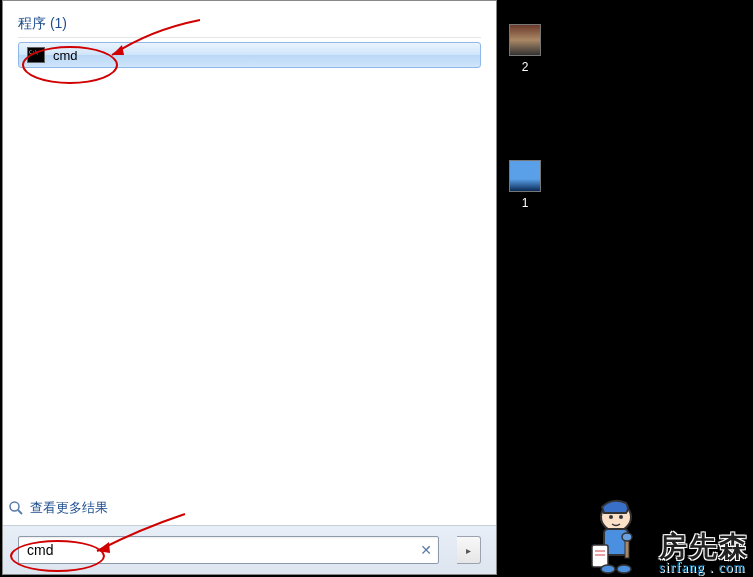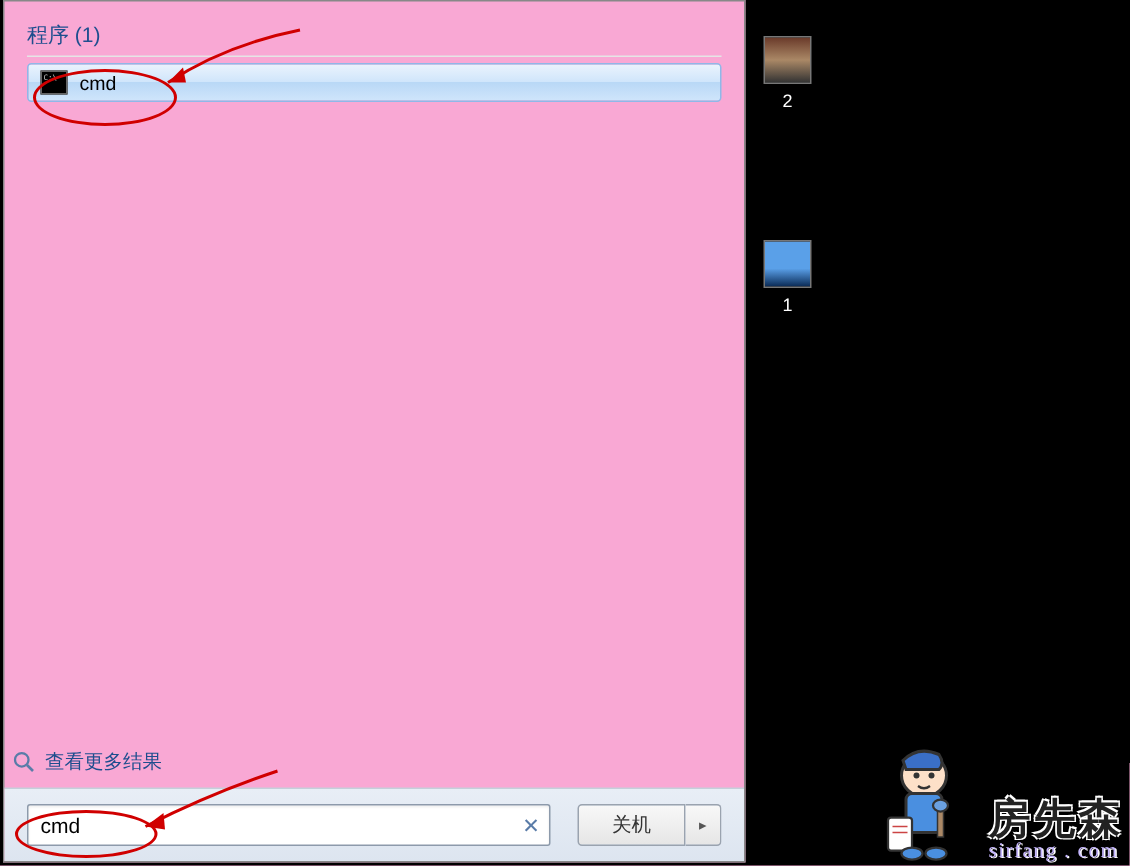--- a/index.html
+++ b/index.html
@@ -15,21 +15,21 @@
       font-size: 13px;
       position: relative;
       overflow: hidden;
     }
     .start-panel {
       position: absolute;
       left: 2px;
       top: 0;
       width: 495px;
       height: 575px;
-      background: #f9a8d4;
+      background: #ffffff;
       border: 1px solid #888;
       box-shadow: 0 0 8px rgba(0,0,0,0.3);
       display: flex;
       flex-direction: column;
     }
     .results-area {
       flex: 1;
       padding: 10px 15px 0 15px;
       overflow: hidden;
     }
@@ -210,21 +210,21 @@
       line-height: 1;
     }
     .wm-main {
       font-size: 28px;
       font-weight: bold;
       text-shadow: 1px 1px 0 #fff, -1px -1px 0 #fff, 1px -1px 0 #fff, -1px 1px 0 #fff;
       letter-spacing: 2px;
     }
     .wm-sub {
       font-size: 14px;
-      color: #c4b5fd;
+      color: #0369a1;
       letter-spacing: 1px;
       text-shadow: 1px 1px 0 #fff;
     }
   </style>
 </head>
 <body>
 
 <div class="start-panel">
   <div class="results-area">
     <div class="section-header">程序 (1)</div>
@@ -243,21 +243,20 @@
     </span>
     <span class="more-results-link">查看更多结果</span>
   </div>
 
   <div class="bottom-bar">
     <div class="search-box">
       <input class="search-input" type="text" value="cmd" style="">
       <span class="clear-btn">✕</span>
     </div>
     <div class="shutdown-group">
-      <button class="shutdown-btn">关机</button>
       <div class="shutdown-more">▸</div>
     </div>
   </div>
 </div>
 
 <div class="desktop-icon icon1">
   <div class="thumb"></div>
   <div class="desktop-label">2</div>
 </div>
 <div class="desktop-icon icon2">

